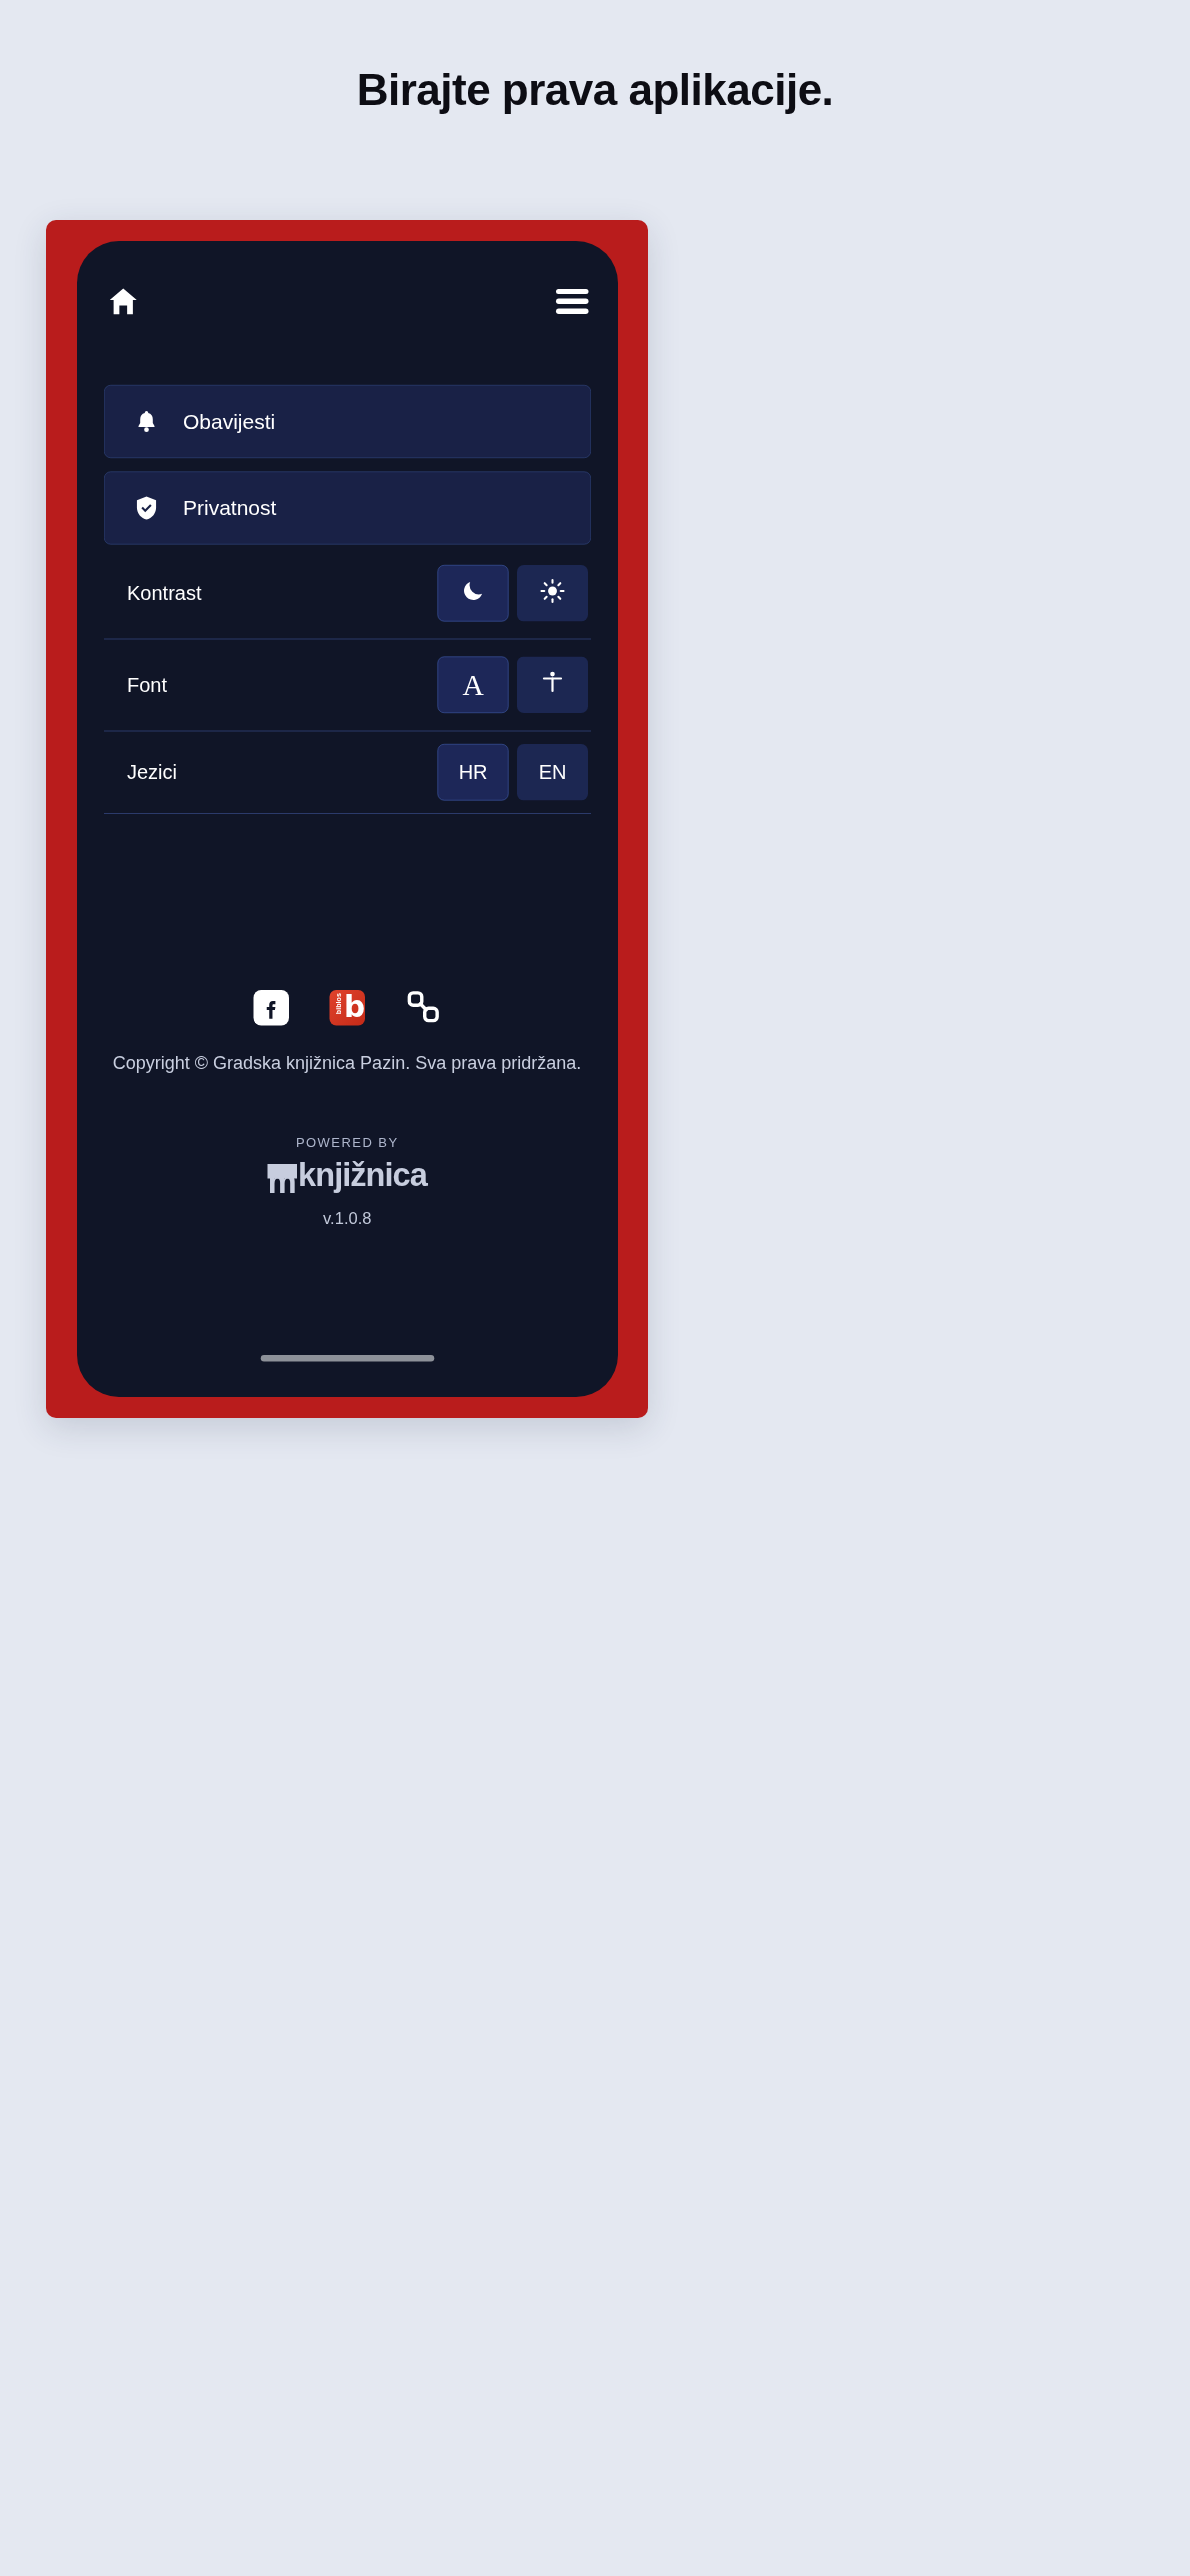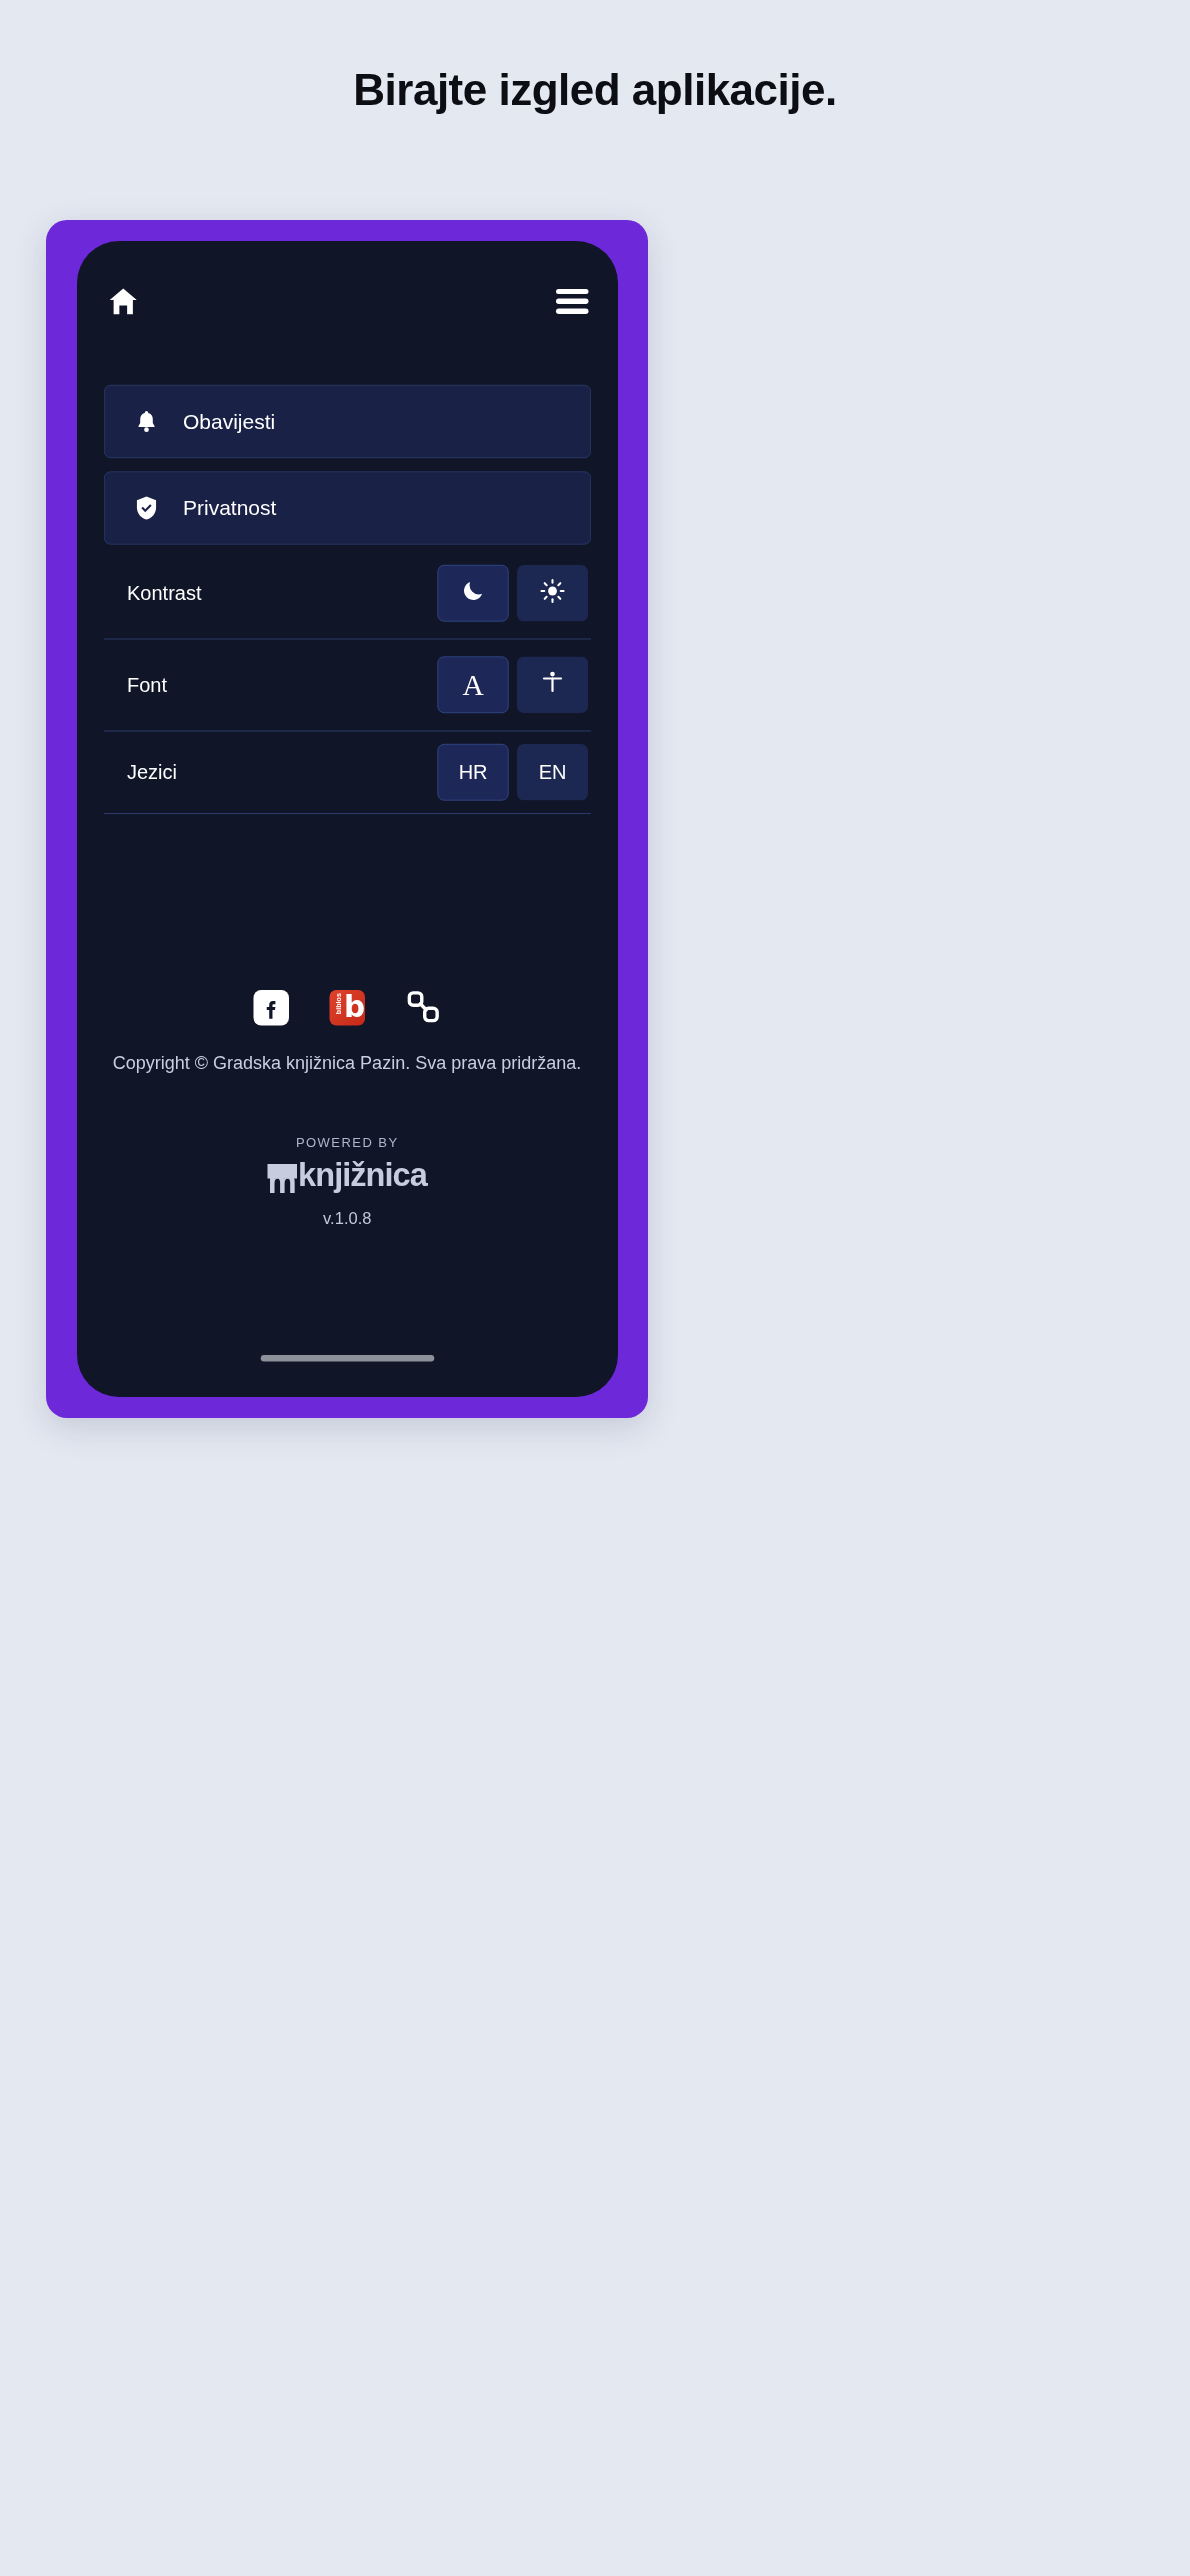--- a/index.html
+++ b/index.html
@@ -29,22 +29,22 @@
     color: #0d0d14;
   }
 
   
   .phone-frame {
     position: absolute;
     left: 46px;
     top: 220px;
     width: 602px;
     height: 1198px;
-    background: #6d28d9;
-    border-radius: 21px;
+    background: #b91c1c;
+    border-radius: 10px;
     box-shadow: 0 9.6px 33px rgba(40,50,80,0.16);
   }
 
   .phone-screen {
     position: absolute;
     left: 31px;
     top: 21px;
     width: 541px;
     height: 1156px;
     background: #101527;
@@ -310,21 +310,21 @@
     transform: translateX(-50%);
     width: 347px;
     height: 13.4px;
     border-radius: 7.7px;
     background: #8d9199;
   }
 </style>
 </head>
 <body>
 
-<div class="page-title">Birajte izgled aplikacije.</div>
+<div class="page-title">Birajte prava aplikacije.</div>
 
 <div class="phone-frame">
   <div class="phone-screen">
     <div class="stage">
 
       <div class="appbar">
         <div class="icon-btn home-icon">
           <svg width="69" height="69" viewBox="0 0 24 24" aria-hidden="true">
             <path fill="#ffffff" d="M12 3.2 2.6 11.2h2.7V21h4.0v-6.0h5.4V21h4.0v-9.8h2.7z"></path>
           </svg>

